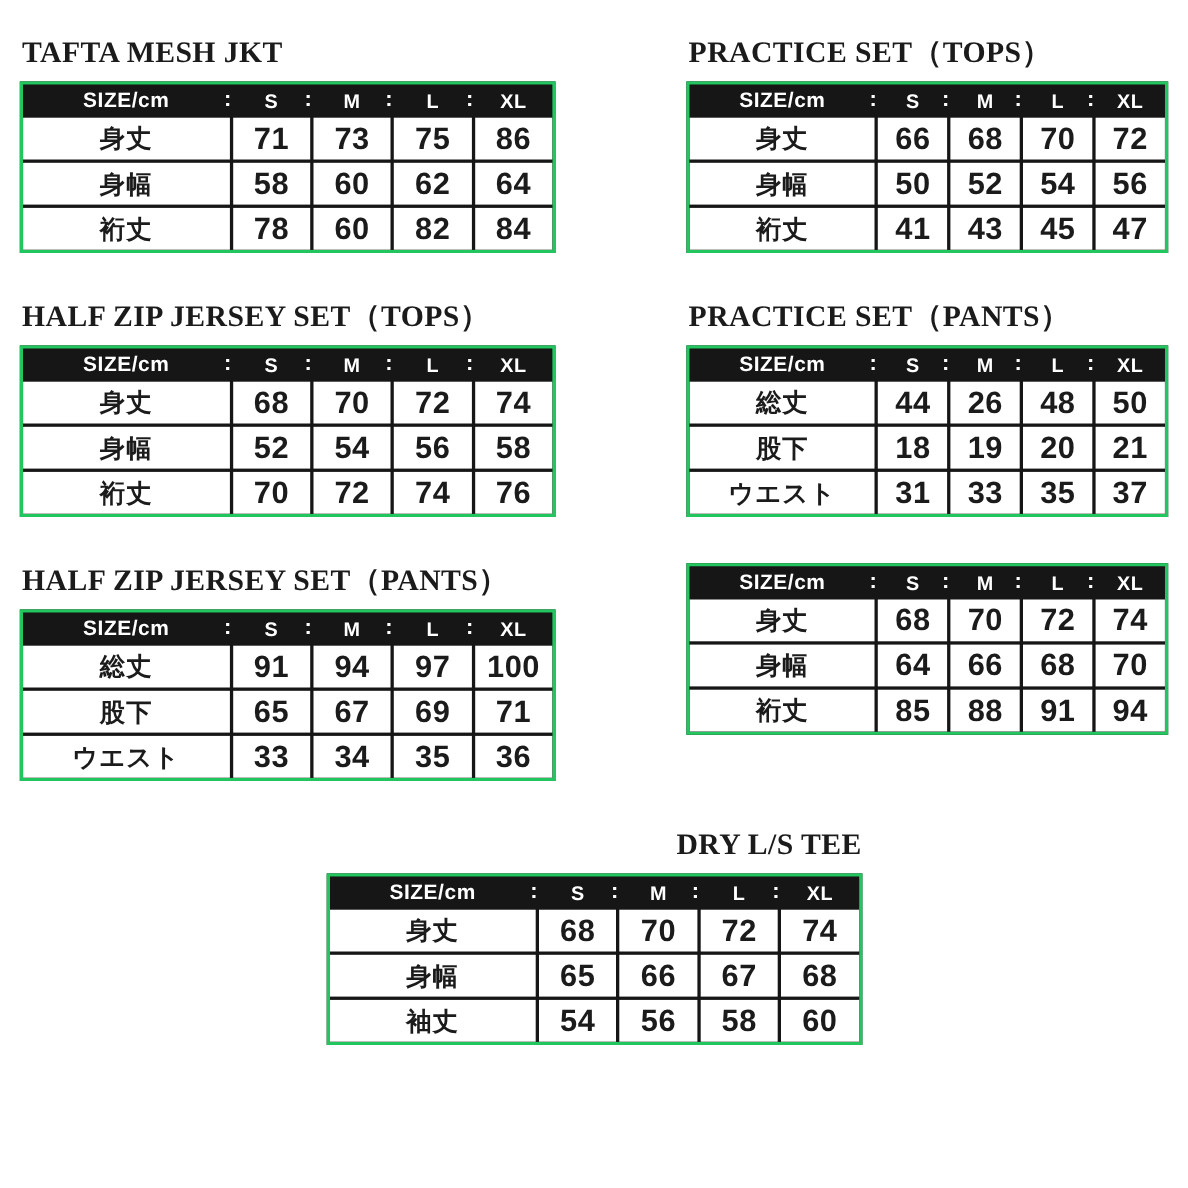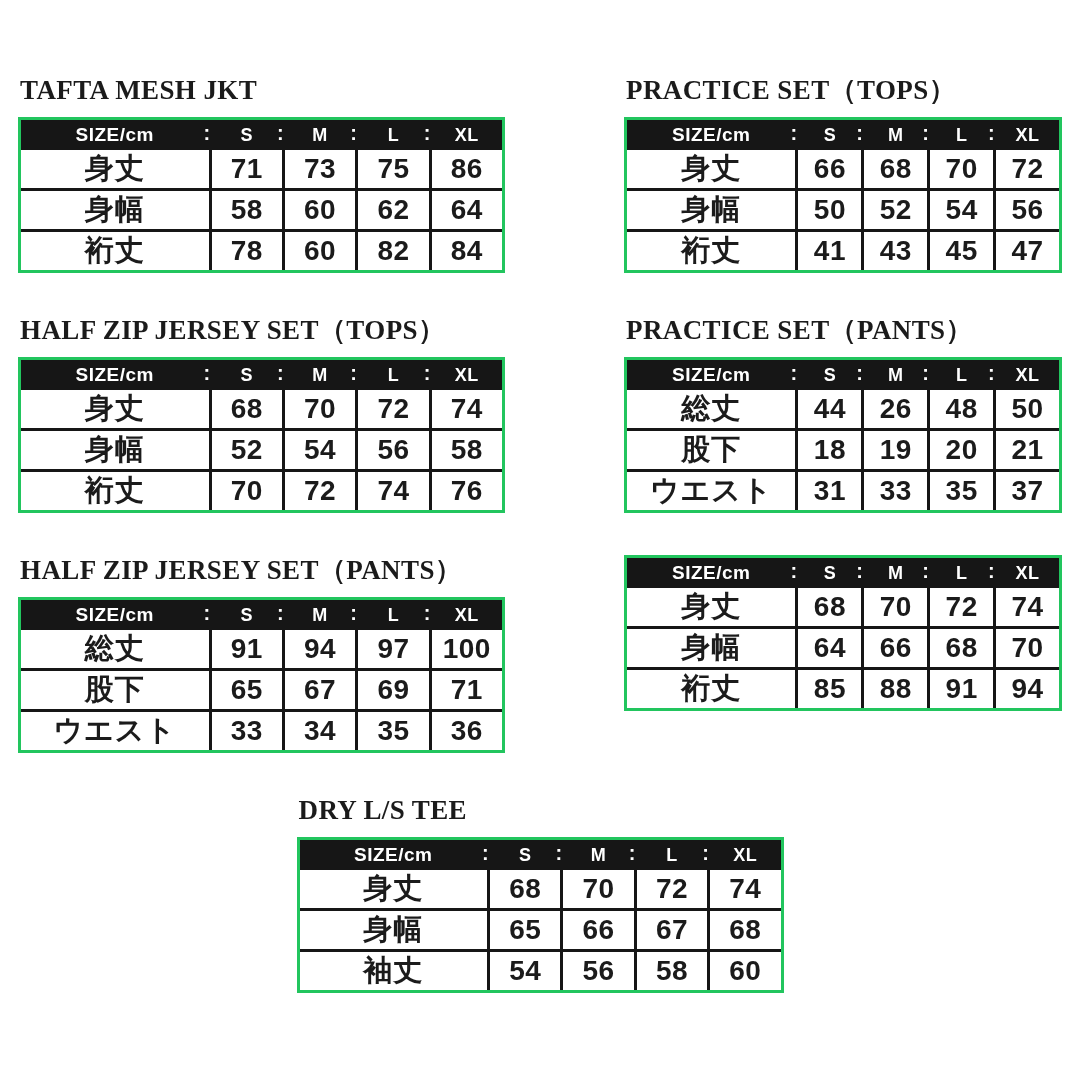--- a/index.html
+++ b/index.html
@@ -4,23 +4,23 @@
 <style>
   * { box-sizing: border-box; }
   html, body { margin: 0; padding: 0; }
   body {
     width: 1080px; height: 1080px;
     background: #ffffff;
     color: #1b1b1b;
     font-family: "Liberation Sans", "DejaVu Sans", sans-serif;
     overflow: hidden;
   }
-  .page { padding: 75px 18px 0 18px; }
+  .page { padding: 32px 18px 0 18px; }
   .chart-row { display: flex; justify-content: space-between; margin-bottom: 42px; }
-  .chart-row.single { justify-content: center; }
+  .chart-row.single { justify-content: center; text-align: right; }
   .section { width: 487px; }
   .section.narrow { width: 438px; }
   .title {
     font-family: "Liberation Serif", "DejaVu Serif", serif;
     font-weight: bold;
     font-size: 27px;
     line-height: 30px;
     letter-spacing: 0.4px;
     margin: 0 0 12px 2px;
     color: #1b1b1b;
@@ -62,21 +62,21 @@
     background: #161616;
     border-top: 3px solid #161616;
   }
   .thead + .trow { border-top: 0; }
   .td {
     background: #ffffff;
     height: 38px;
     display: flex; align-items: center; justify-content: center;
     overflow: hidden;
   }
-  .td.label-col { font-size: 29px; font-weight: bold; letter-spacing: 1px; }
+  .td.label-col { font-size: 23px; font-weight: bold; letter-spacing: 1px; }
   .td.value-col { font-size: 28px; font-weight: bold; letter-spacing: 0.5px; }
 </style>
 </head>
 <body>
 
 <div class="page">
 
   <div class="chart-row">
     <div class="section">
       <h2 class="title">TAFTA MESH JKT</h2>

